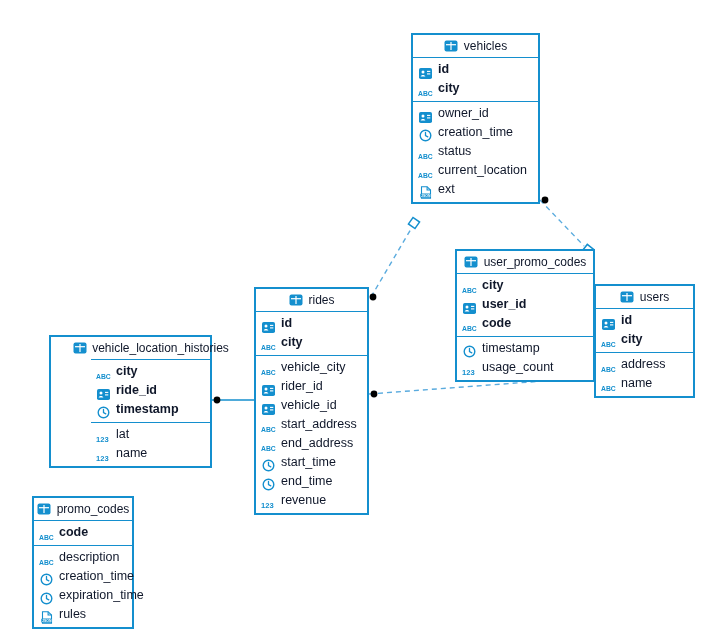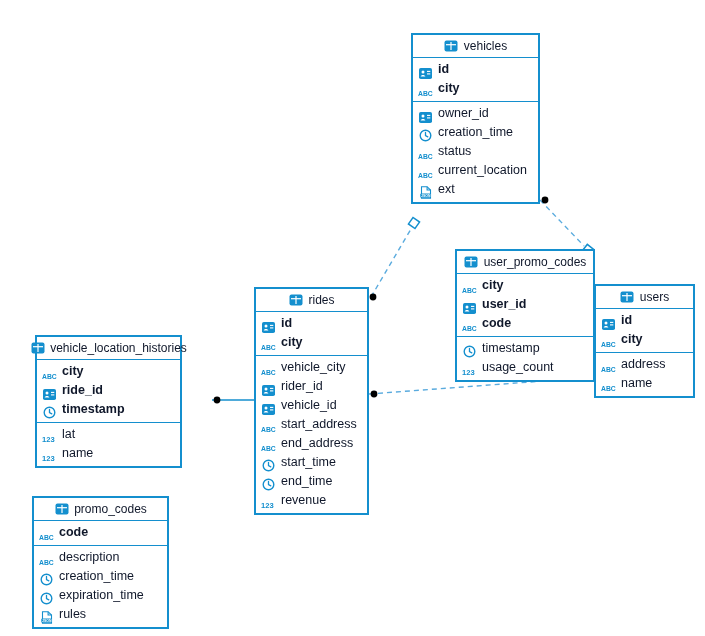--- a/index.html
+++ b/index.html
@@ -378,21 +378,21 @@
           <div class="col-row">
             <span class="icon">
               <svg width="15" height="10" viewBox="0 0 15 10">
                 <text x="0" y="8.2" font-family="Liberation Sans,sans-serif" font-size="7.6" font-weight="bold" fill="#148fce">123</text>
               </svg>
             </span>
             <span class="col-label">revenue</span>
           </div>
         </div>
   </div>
-      <div class="table-card" style="left: 35px; top: 335px; width: 147px;">
+      <div class="table-card" style="left: 49px; top: 335px; width: 163px; padding-left: 40px;">
     <div class="table-header">
       <span class="icon">
             <svg width="14" height="12" viewBox="0 0 14 12">
               <rect x="0.5" y="0.5" width="13" height="11" rx="2" fill="#148fce"></rect>
               <g stroke="#fff" stroke-width="1.2">
                 <line x1="2" y1="4.7" x2="12" y2="4.7"></line>
                 <line x1="7" y1="2" x2="7" y2="10"></line>
               </g>
             </svg>
           </span>
@@ -443,21 +443,21 @@
           <div class="col-row">
             <span class="icon">
               <svg width="15" height="10" viewBox="0 0 15 10">
                 <text x="0" y="8.2" font-family="Liberation Sans,sans-serif" font-size="7.6" font-weight="bold" fill="#148fce">123</text>
               </svg>
             </span>
             <span class="col-label">name</span>
           </div>
         </div>
   </div>
-      <div class="table-card" style="left: 32px; top: 496px; width: 137px;">
+      <div class="table-card" style="left: 32px; top: 496px; width: 102px;">
     <div class="table-header">
       <span class="icon">
             <svg width="14" height="12" viewBox="0 0 14 12">
               <rect x="0.5" y="0.5" width="13" height="11" rx="2" fill="#148fce"></rect>
               <g stroke="#fff" stroke-width="1.2">
                 <line x1="2" y1="4.7" x2="12" y2="4.7"></line>
                 <line x1="7" y1="2" x2="7" y2="10"></line>
               </g>
             </svg>
           </span>

